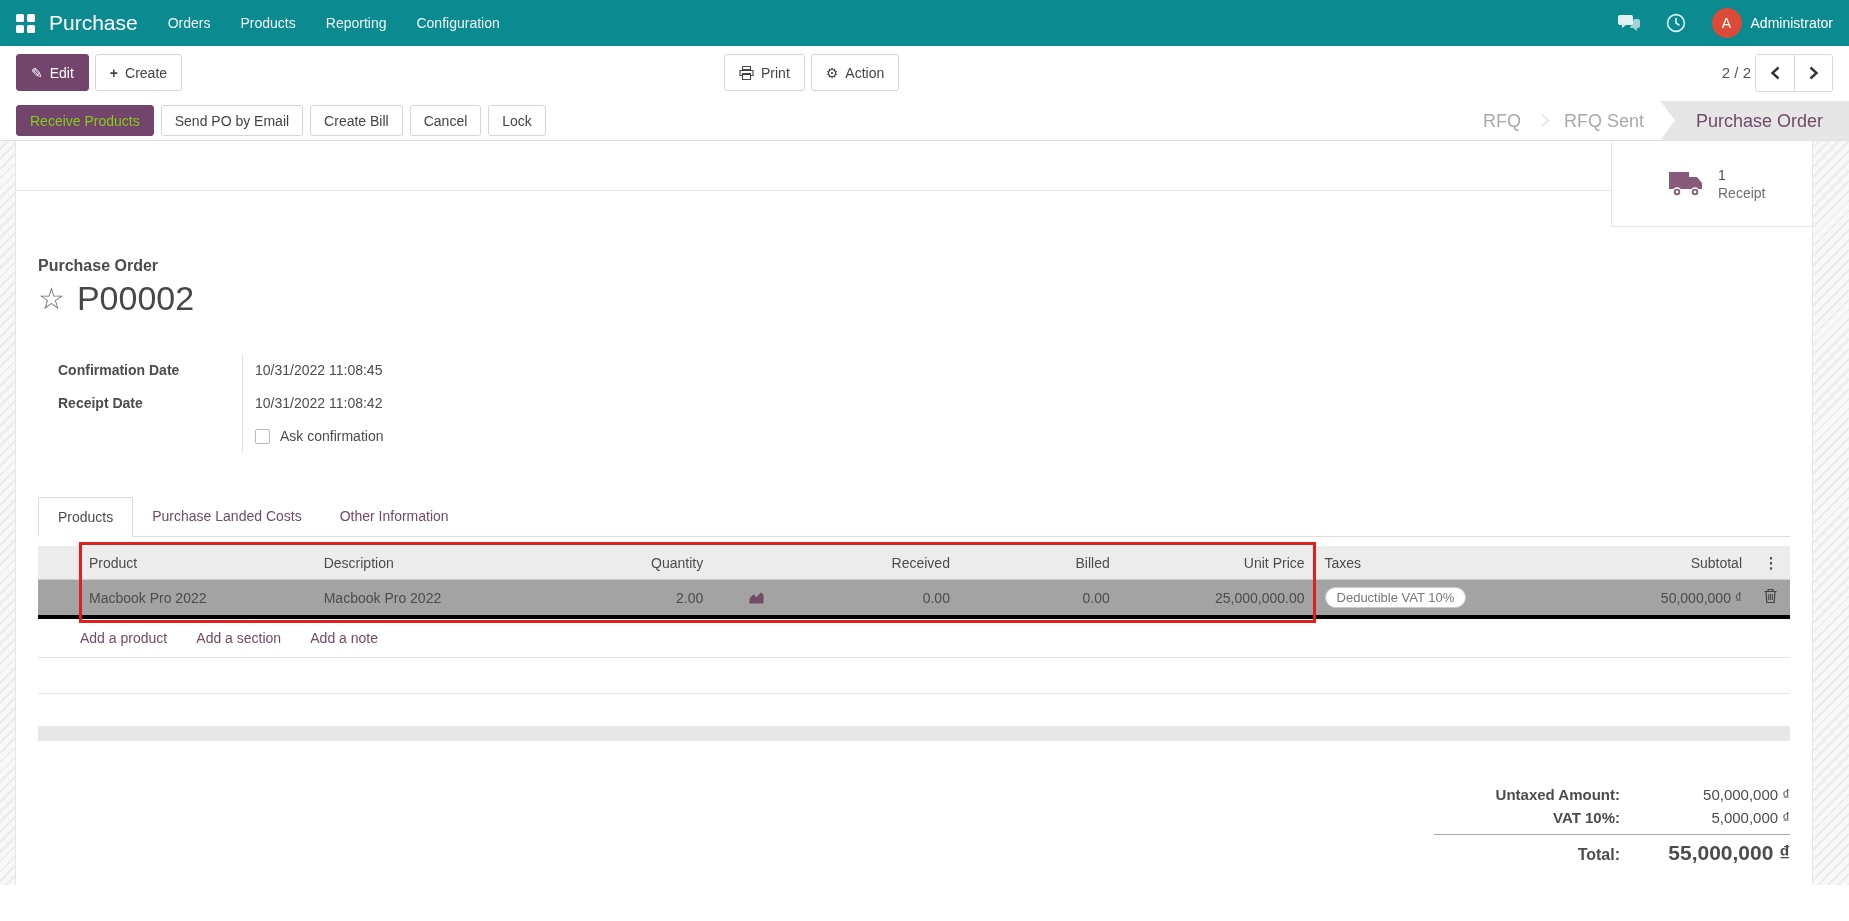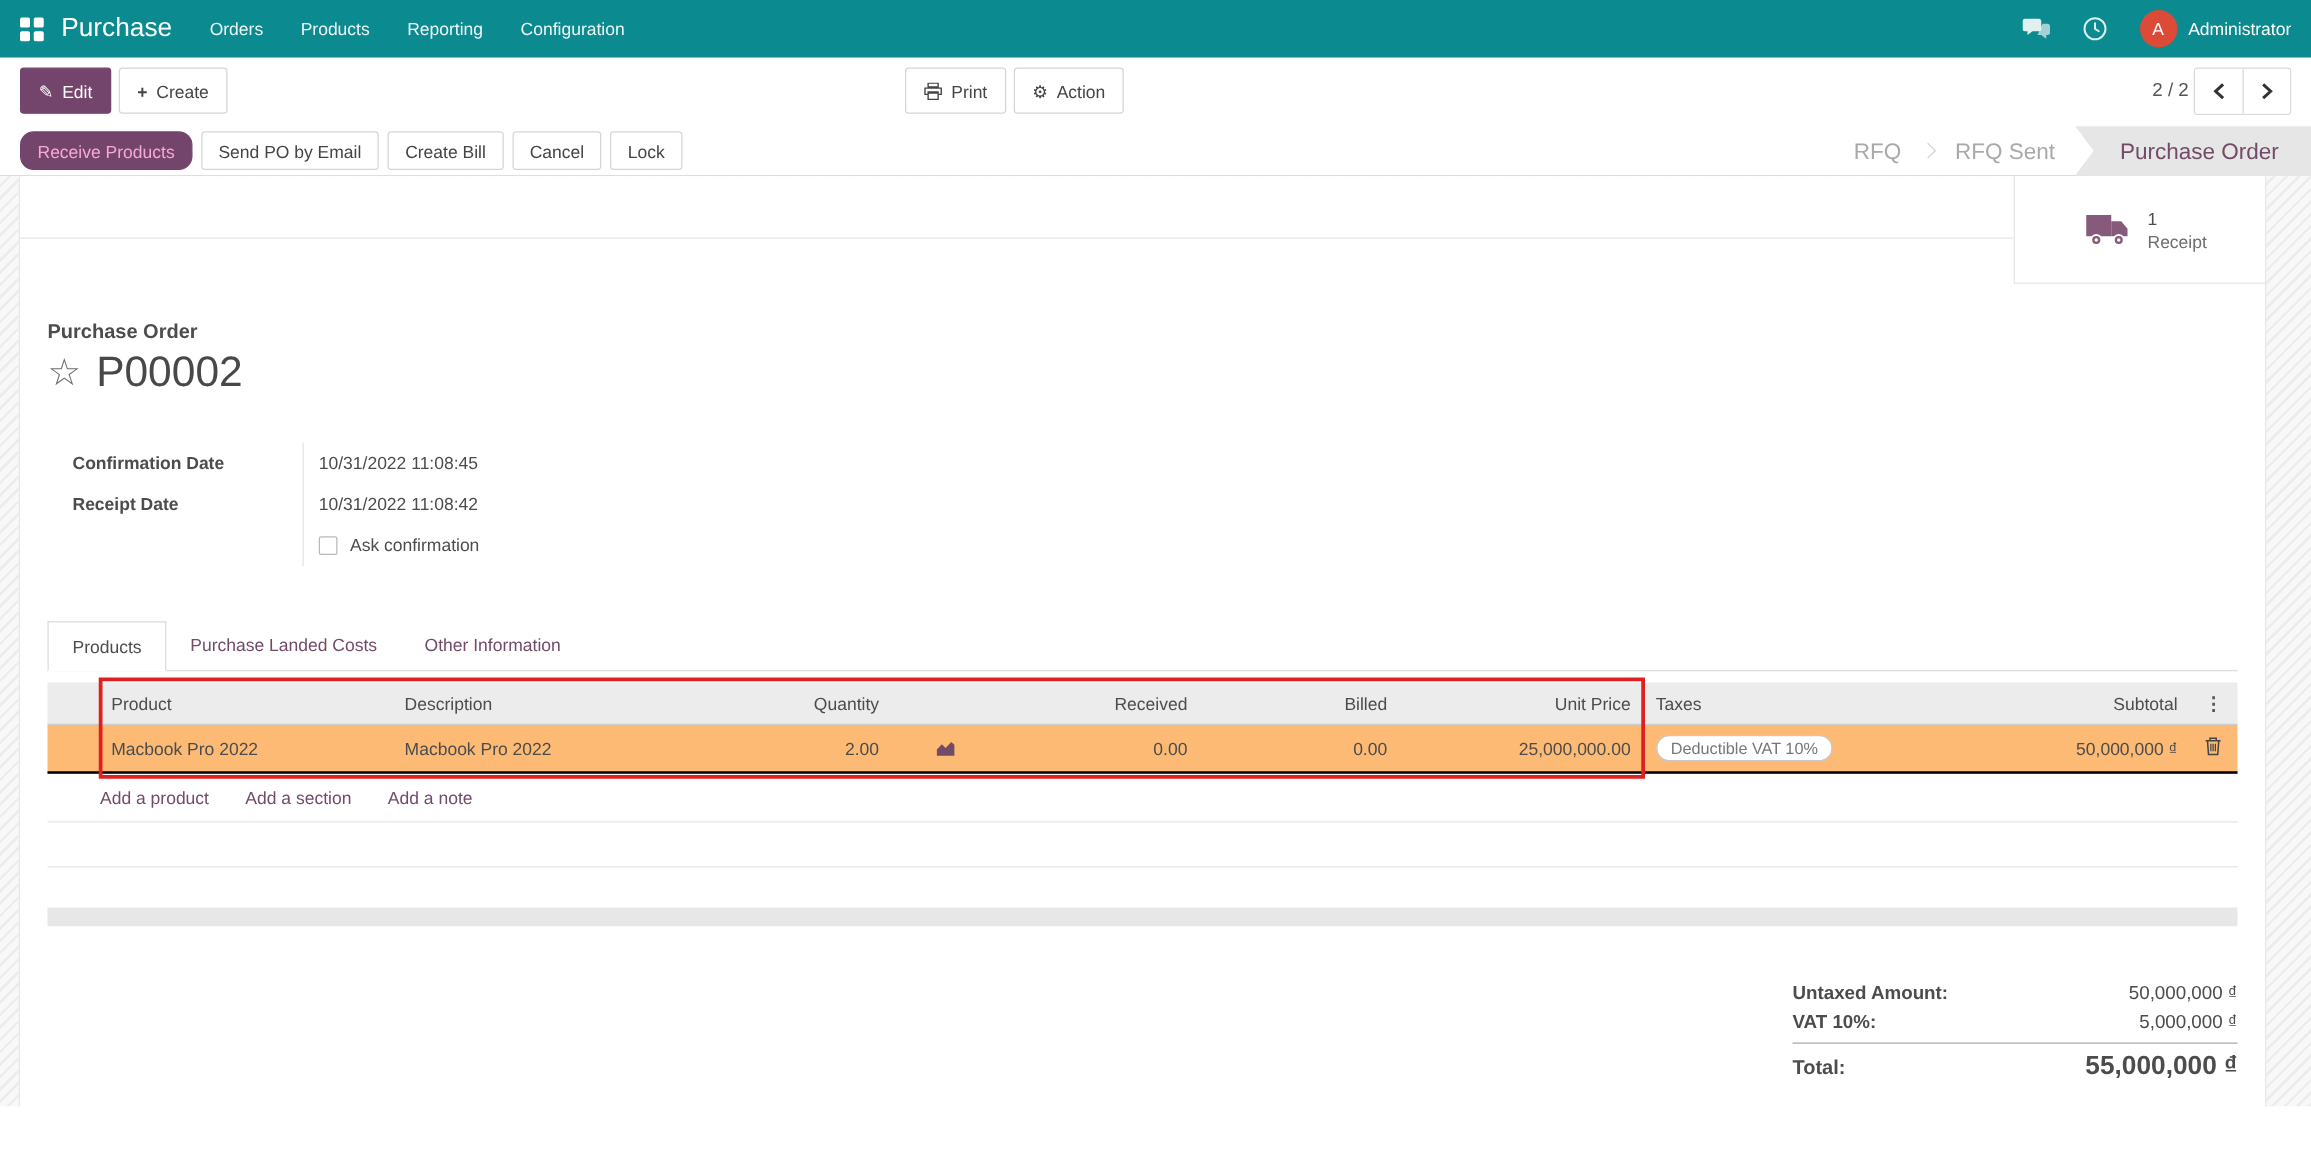--- a/index.html
+++ b/index.html
@@ -34,21 +34,21 @@
   .pager { margin-left:auto; display:flex; align-items:center; }
   .pager-count { font-size:15px; color:#555; margin-right:4px; }
   .pager-btns { display:flex; border:1px solid #d9d9d9; border-radius:3px; overflow:hidden; }
   .pager-btn { width:38px; height:36px; background:#fff; display:flex; align-items:center; justify-content:center; cursor:pointer; }
   .pager-btn + .pager-btn { border-left:1px solid #d9d9d9; }
 
   
   .statusbar { margin-top:10px; height:40px; border-bottom:1px solid #dedede; display:flex; align-items:center; padding-left:16px; background:#fff; }
   .sb-btn { height:31px; display:inline-flex; align-items:center; padding:0 13px; font-size:14px;
     border:1px solid #d5d5d5; background:#fff; color:#444; border-radius:3px; margin-right:7px; cursor:pointer; white-space:nowrap; }
-  .sb-btn.primary { background:#74456c; border-color:#74456c; color:#f9a8d4;border-radius:11px; }
+  .sb-btn.primary { background:#74456c; border-color:#74456c; color:#84cc16; }
   .steps { margin-left:auto; display:flex; align-items:center; height:40px; }
   .step { font-size:18px; color:#a9a9a9; padding:0 16px; cursor:pointer; line-height:40px; }
   .step-sep { width:9px; height:9px; border-top:1px solid #d2d2d2; border-right:1px solid #d2d2d2;
     transform:rotate(45deg); margin:0 1px; }
   .step.active { background:#e6e6e6; color:#714b67; font-weight:500; padding:0 26px 0 36px;
     clip-path:polygon(0 0,100% 0,100% 100%,0 100%,15px 50%); }
 
   
   .form-view { height:744px; padding:0 36px 0 15px;
     background:repeating-linear-gradient(-45deg,#ececec 0 2px,#f8f8f8 2px 7px); }
@@ -83,21 +83,21 @@
 
   .tabs { margin-top:44px; display:flex; border-bottom:1px solid #dcdcdc; }
   .tab { padding:11px 19px; font-size:14px; cursor:pointer; }
   .tab.active { border:1px solid #dcdcdc; border-bottom:1px solid #fff; margin-bottom:-1px; color:#4c4c4c; background:#fff; }
   .tab.inactive { color:#714b67; }
 
   
   .olines { position:relative; margin-top:9px; font-size:14px; }
   .t-row { display:flex; }
   .t-head { background:#ececec; height:34px; line-height:34px; border-bottom:1px solid #cfcfcf; color:#4c4c4c; font-weight:500; }
-  .t-body { height:39px; align-items:center; border-bottom:2px solid #000000; background:#fdba74; }
+  .t-body { height:39px; align-items:center; border-bottom:4px solid #000000; background:#a3a3a3; }
   .cell { padding:0 10px; white-space:nowrap; overflow:hidden; }
   .c-handle { width:41px; }
   .t-body .c-handle { background:#fff; }
   .c-product { width:235px; }
   .c-desc { width:247px; }
   .c-qty { width:153px; text-align:right; }
   .c-icon { width:87px; display:flex; align-items:center; justify-content:center; }
   .c-recv { width:160px; text-align:right; }
   .c-billed { width:160px; text-align:right; }
   .c-price { width:195px; text-align:right; }
@@ -111,21 +111,21 @@
   .annotation { position:absolute; left:41px; top:-4px; width:1237px; height:81px;
     border:3px solid #e0201f; pointer-events:none; }
 
   .add-row { padding:11px 0 11px 42px; border-bottom:1px solid #e5e5e5; font-size:14px; }
   .add-row .link { margin-right:26px; }
 
   .nb-end { height:36px; border-bottom:1px solid #e5e5e5; }
   .gray-bar { margin-top:32px; height:15px; background:#e7e7e7; }
 
   .totals { margin-top:42px; width:356px; margin-left:auto; }
-  .tot-row { display:flex; align-items:baseline; justify-content:space-between; padding:3px 0; }
+  .tot-row { display:flex; align-items:baseline; justify-content:flex-end; padding:3px 0; }
   .tot-label { font-weight:700; color:#4c4c4c; font-size:15px; }
   .tot-value { width:170px; text-align:right; font-size:15px; color:#4c4c4c; }
   .tot-row.total { border-top:1px solid #a9a9a9; margin-top:5px; padding-top:6px; }
   .tot-row.total .tot-label { font-size:16px; }
   .tot-row.total .tot-value { font-size:21px; font-weight:700; }
 </style>
 </head>
 <body>
 
 <div class="navbar">

